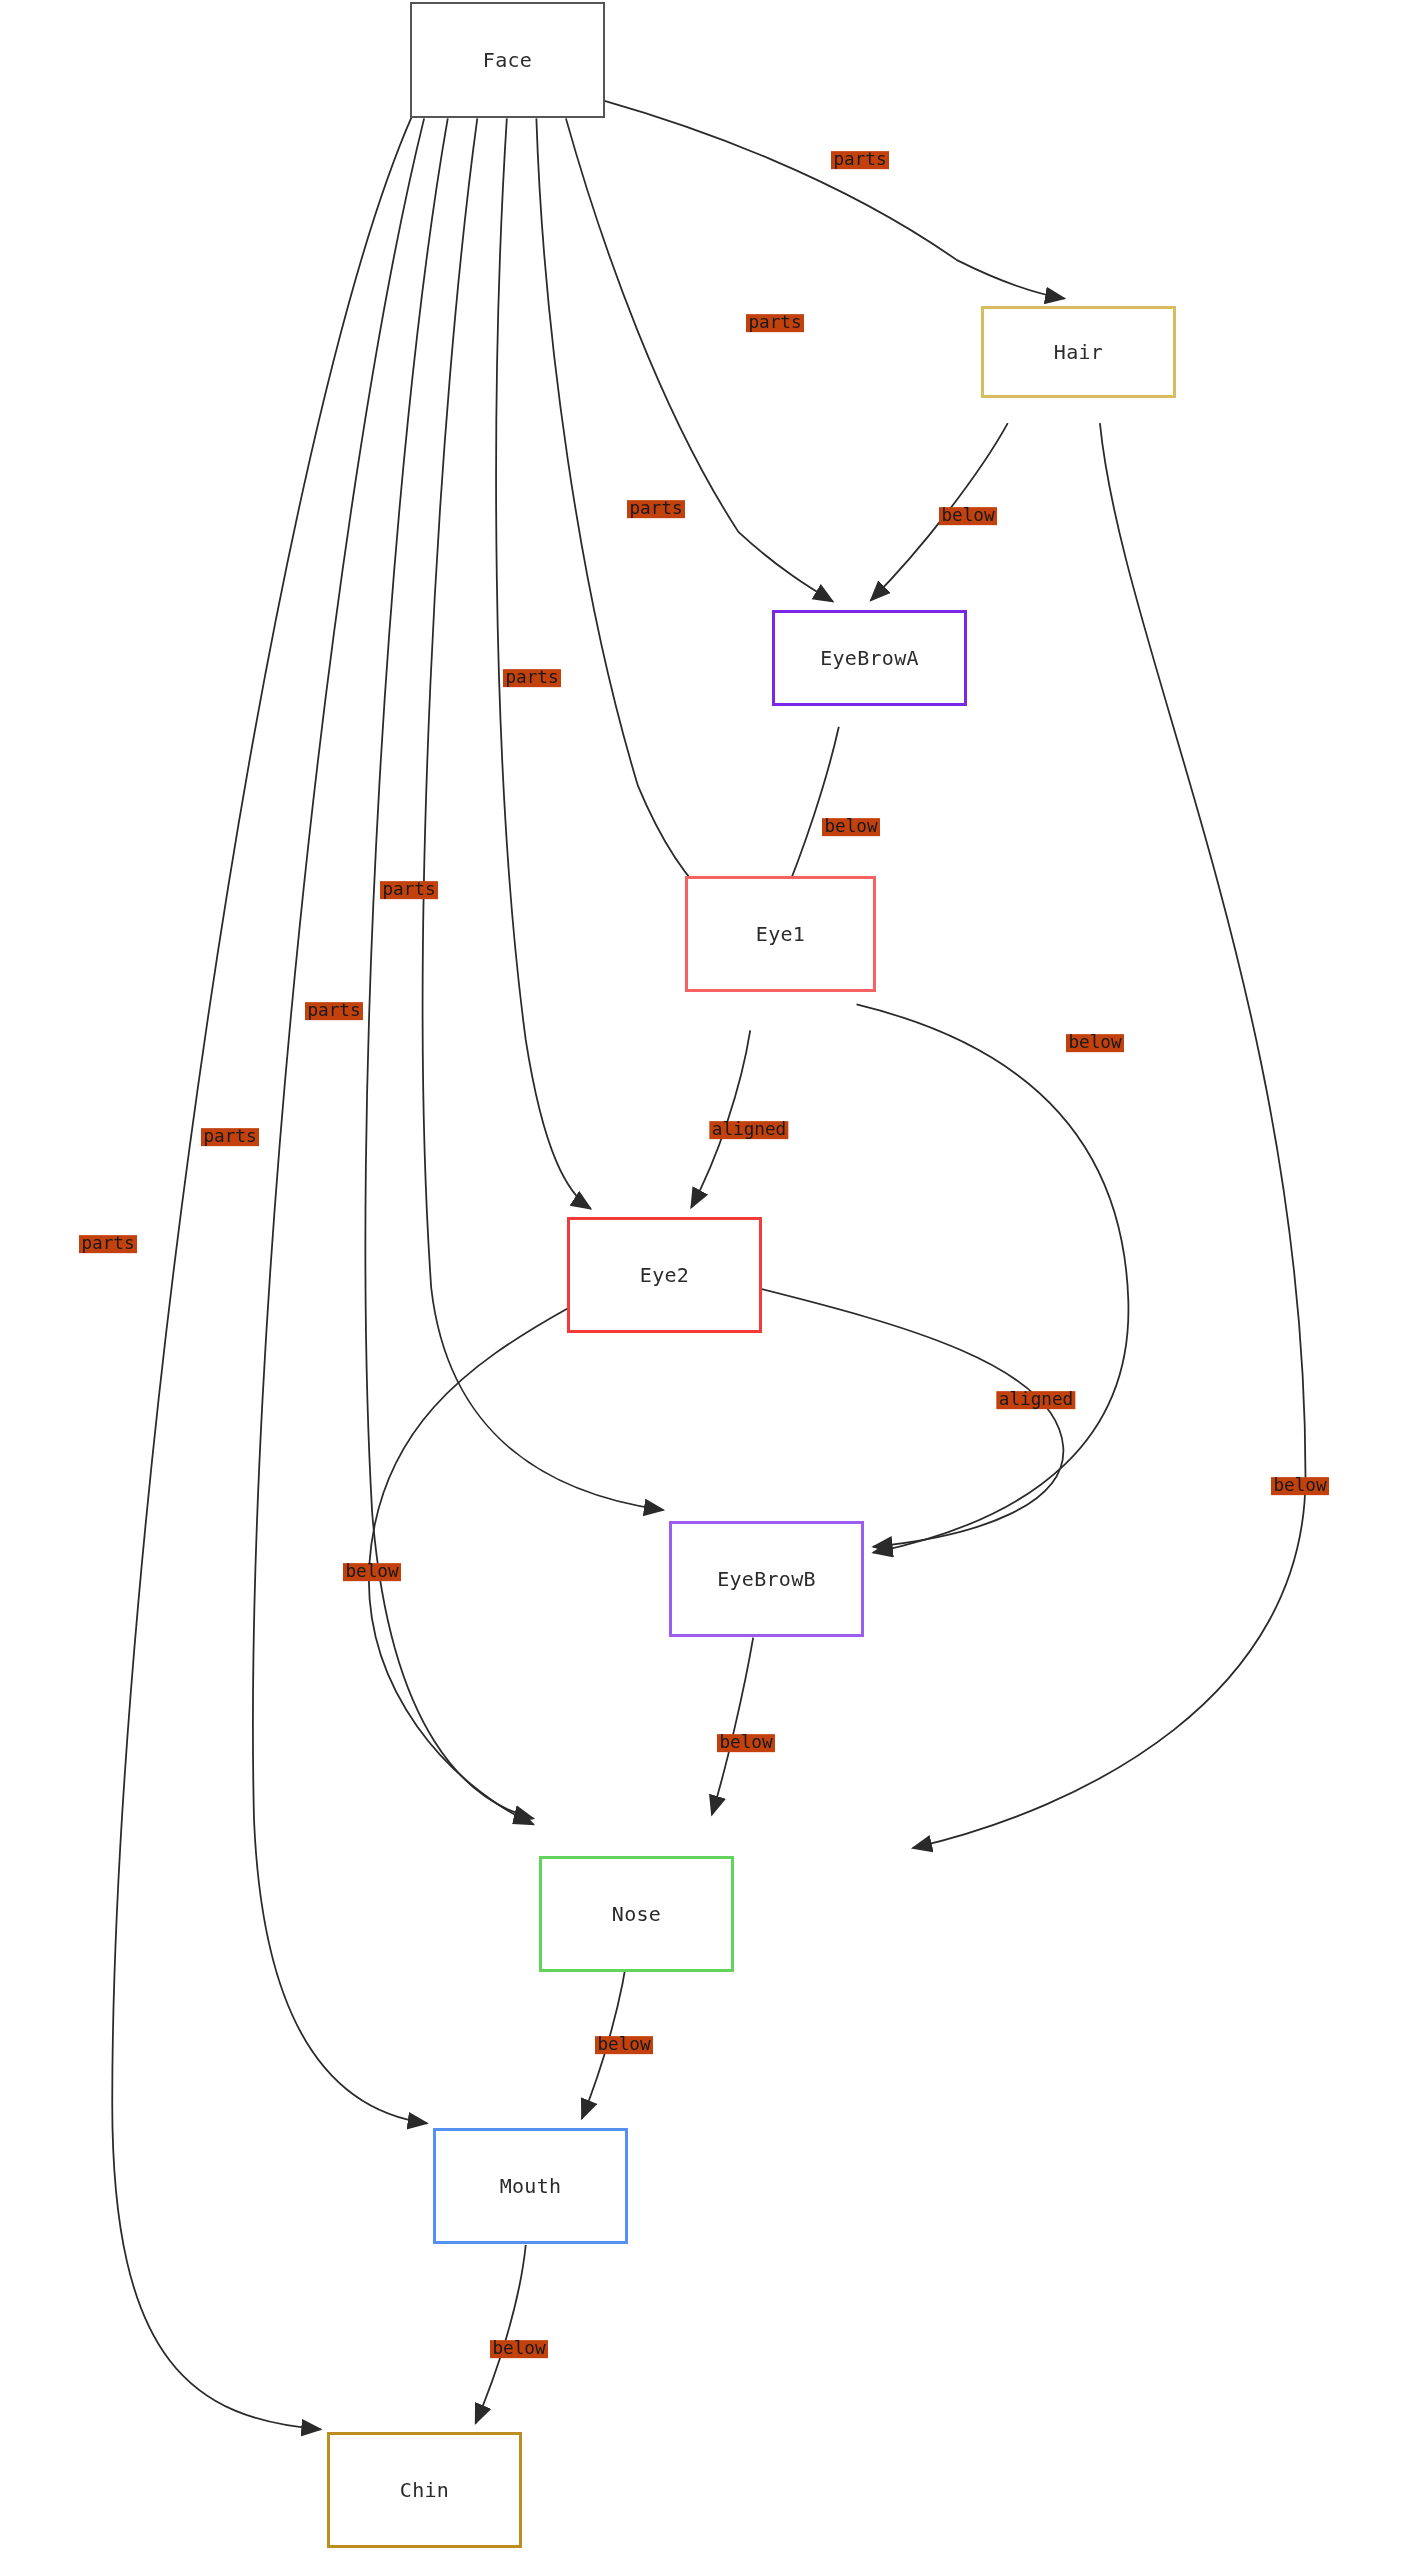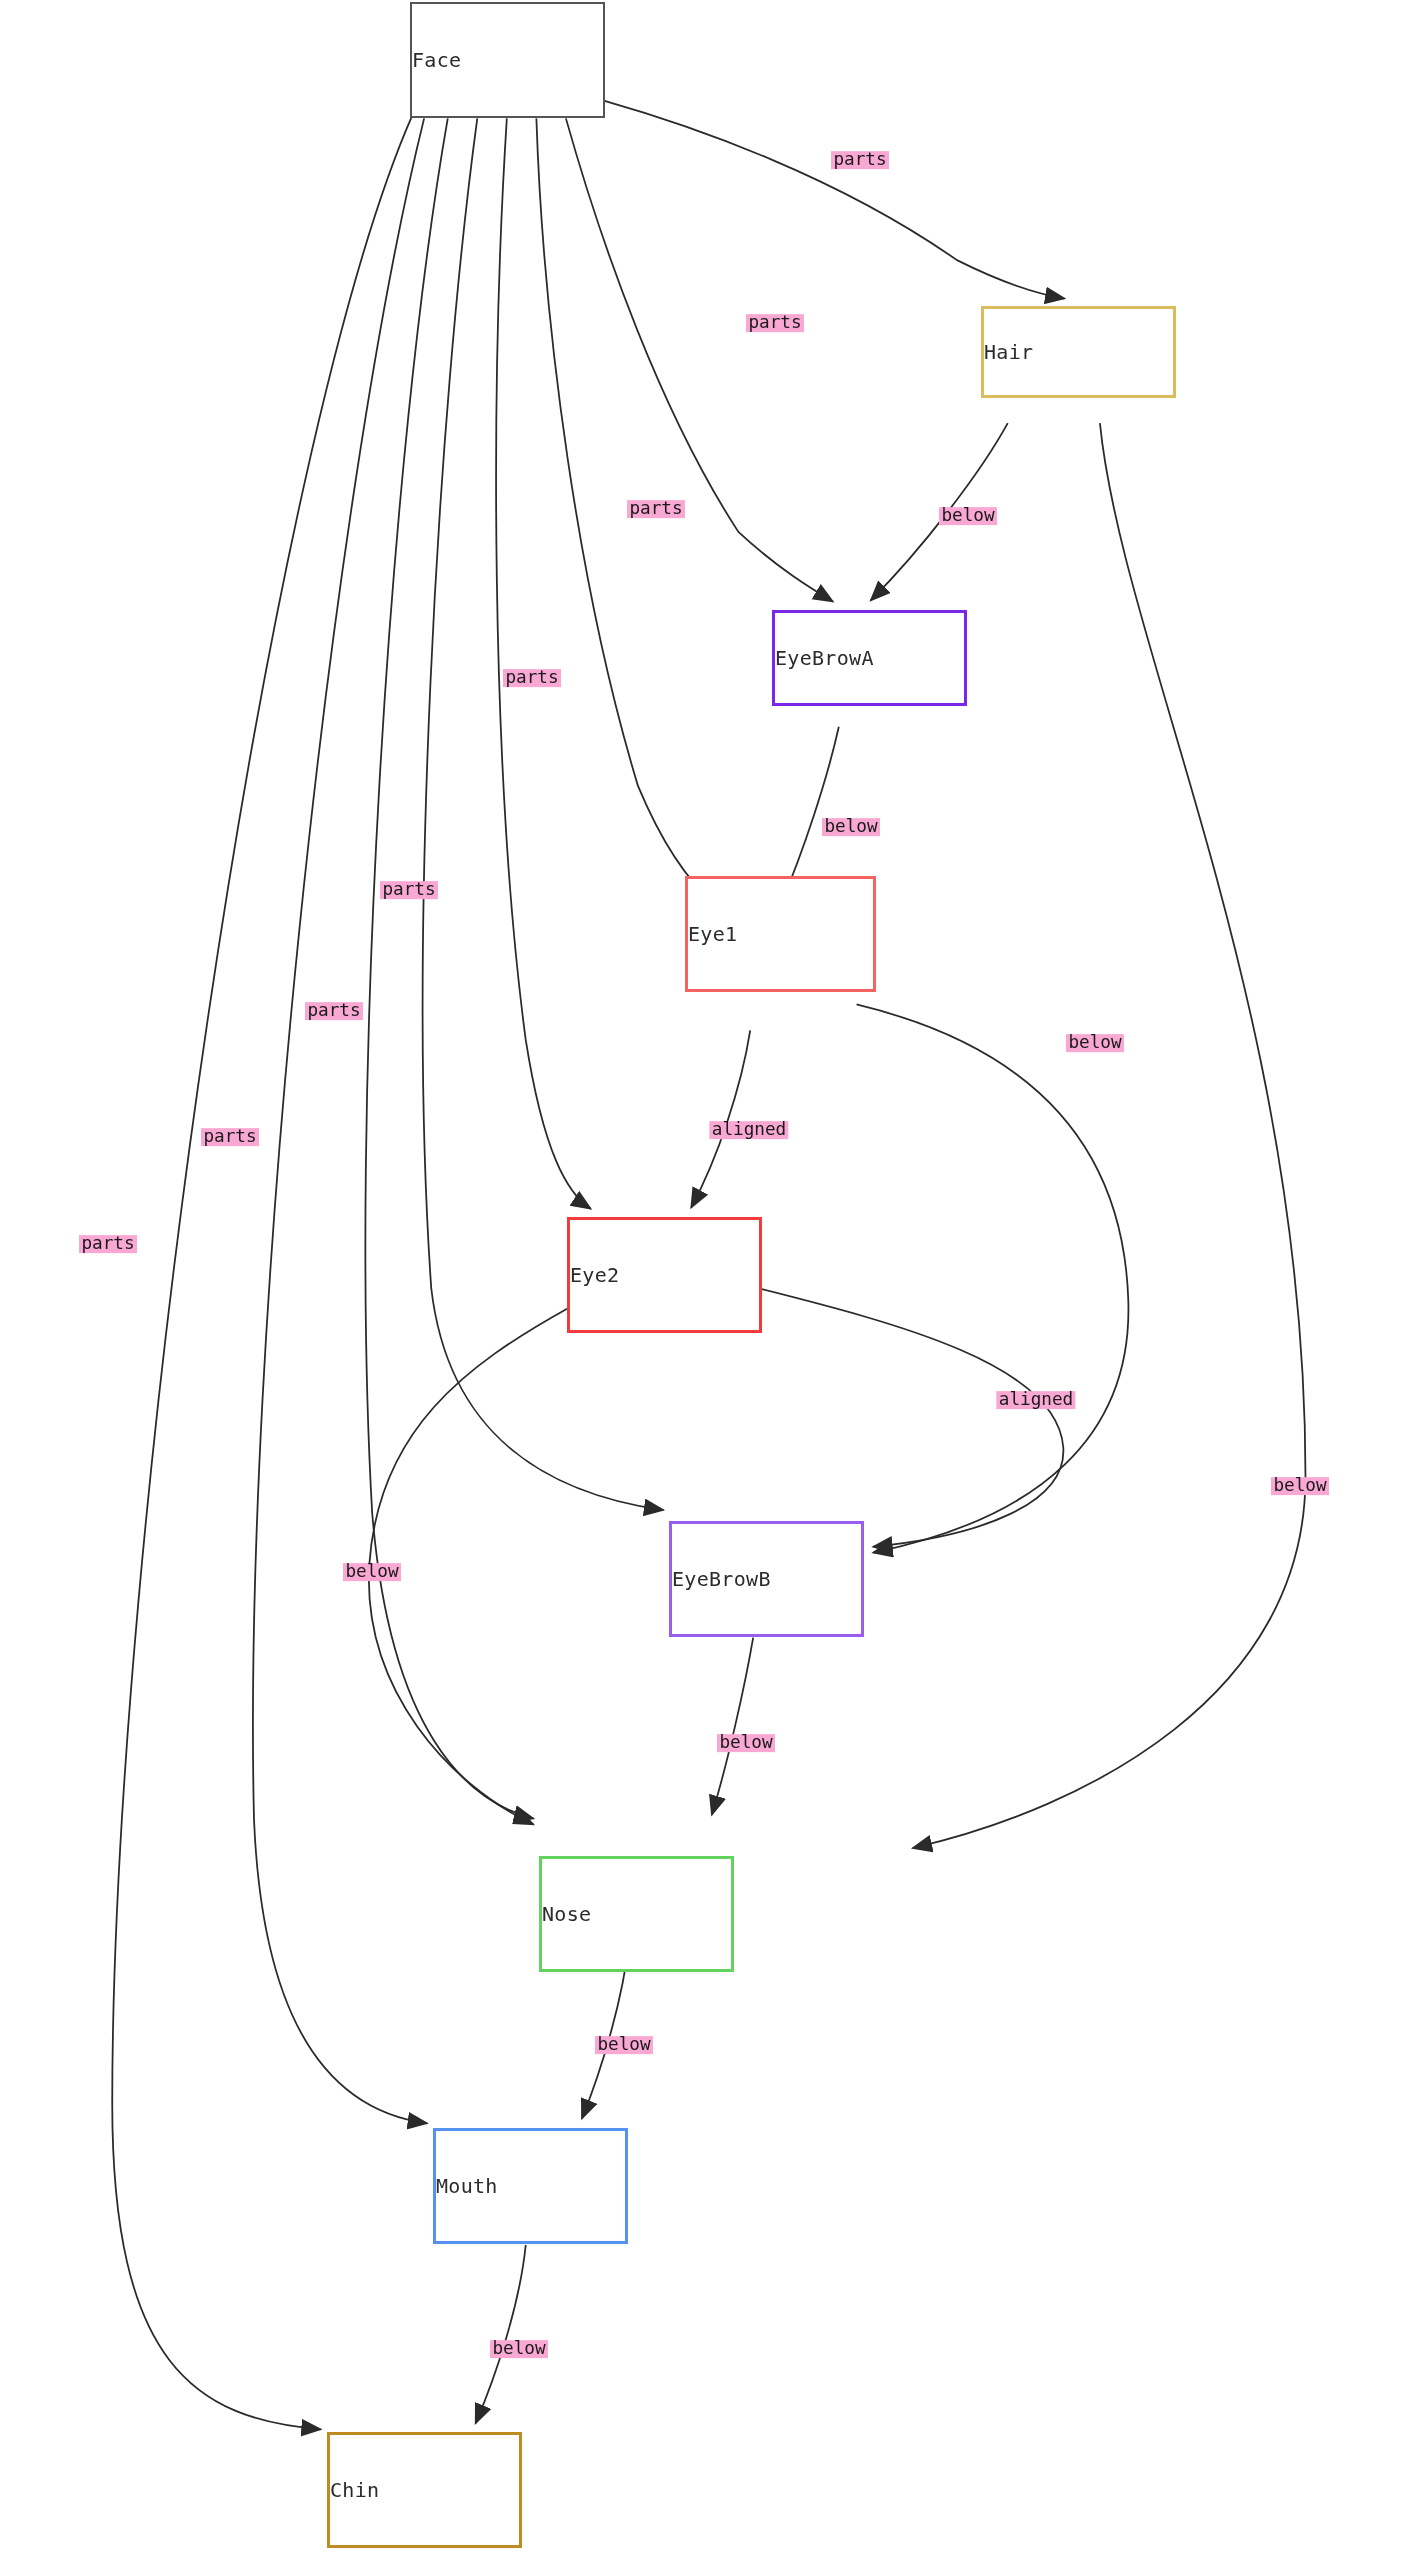--- a/index.html
+++ b/index.html
@@ -1,28 +1,28 @@
 <!DOCTYPE html>
 <html style="font-size:9.5px"><head>
 <meta charset="utf-8">
 <title>Face Parts Graph</title>
 <style>
   html,body{margin:0;padding:0;background:#ffffff;}
   body{font-family:"DejaVu Sans Mono","Liberation Mono",monospace;}
   #stage{position:relative;width:1413px;height:2576px;background:#ffffff;overflow:hidden;}
   #edges{position:absolute;inset:0;width:1413px;height:2576px;}
   .node{position:absolute;box-sizing:border-box;background:#ffffff;
-        display:flex;align-items:center;
+        display:flex;align-items:center;justify-content:center;
         border-style:solid;}
   .node .nlabel{font-family:"DejaVu Sans Mono","Liberation Mono",monospace;
         font-size:20px;color:#2b2b2b;letter-spacing:0.3px;white-space:nowrap;}
   .elabel{position:absolute;transform:translate(-50%,-50%);
         font-family:"DejaVu Sans Mono","Liberation Mono",monospace;
         font-size:17.7px;color:#1a1a1a;white-space:nowrap;
-        background:#f9a8d4;padding:0 2.4px;line-height:1;}
+        background:#c2410c;padding:0 2.4px;line-height:1;}
   .edge-path{fill:none;stroke:#2a2a2a;stroke-width:3;}
 </style>
 </head>
 <body>
 
 <div id="stage">
 
   <svg id="edges" viewBox="0 0 2392 4360" xmlns="http://www.w3.org/2000/svg">
     <defs>
       <marker id="ah" markerWidth="14" markerHeight="14" refX="11" refY="5" orient="auto" markerUnits="strokeWidth">

